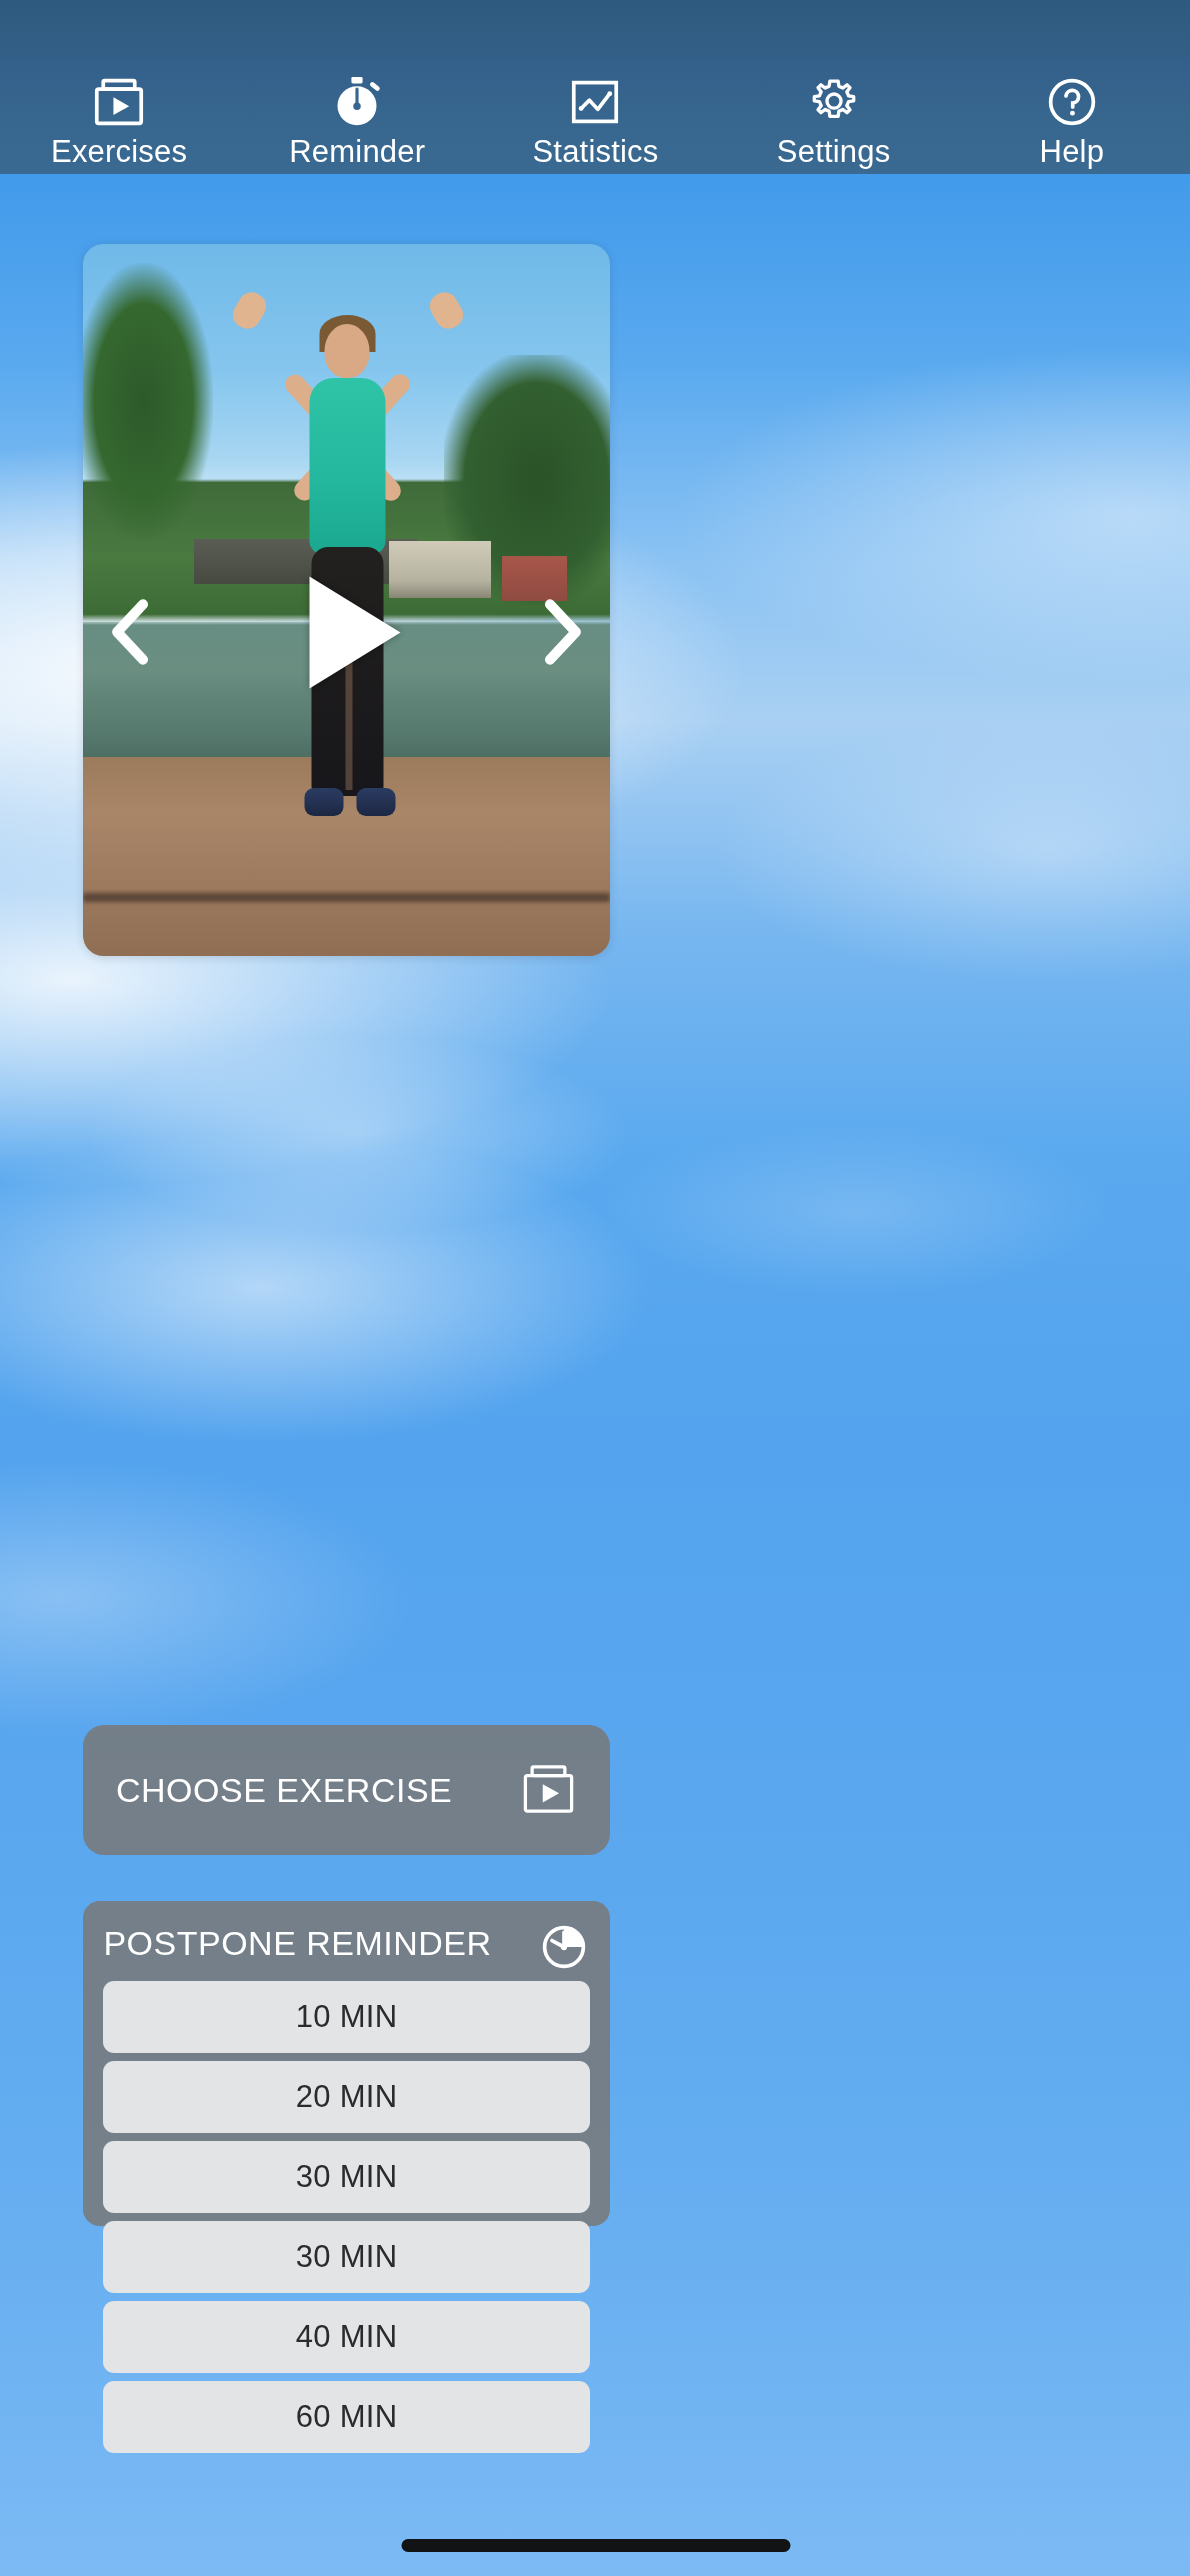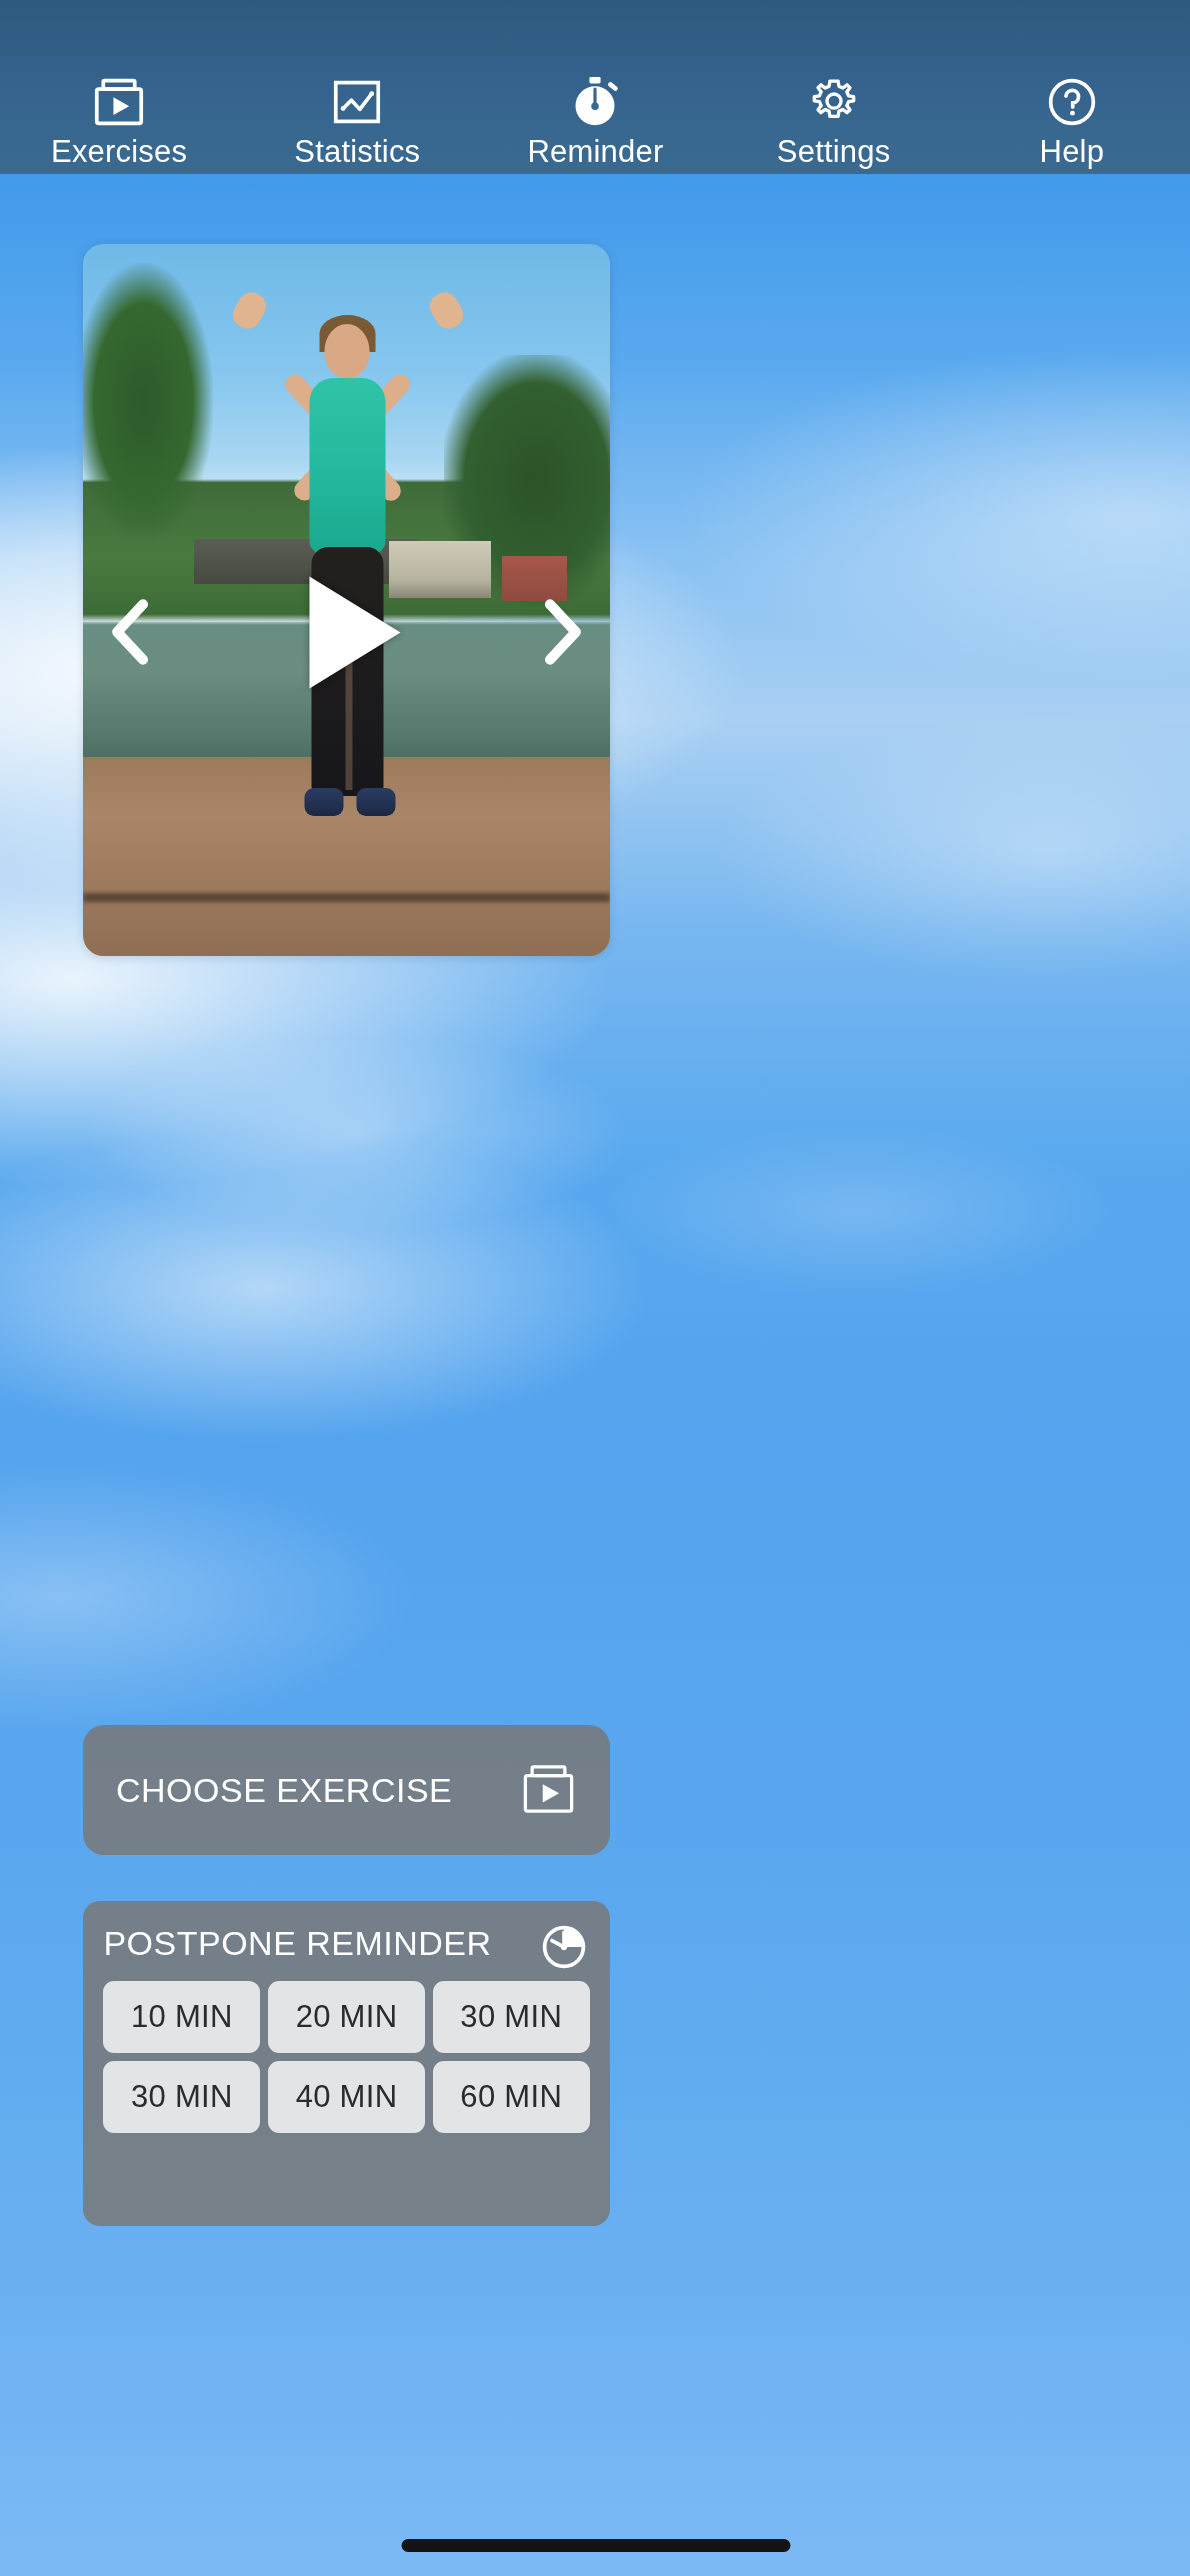--- a/index.html
+++ b/index.html
@@ -239,21 +239,21 @@
     color:#ffffff;
     font-size:34px;
     font-weight:400;
     letter-spacing:0.5px;
   }
   #postpone-head .clock{
     position:absolute; right:1.9px; top:5.6px;
   }
   #min-grid{
     display:grid;
-    grid-template-columns:repeat(3, 1fr);
+    grid-template-columns:repeat(1, 1fr);
     grid-gap:15px 15px;
     margin-top:11px;
     gap:8px;
   }
   .min-btn{
     height:72px;
     background:#e2e4e5;
     border-radius:11px;
     display:flex; align-items:center; justify-content:center;
     color:#2b2b2b;
@@ -289,41 +289,41 @@
         <rect x="11" y="4" width="34" height="9" rx="1.5" fill="none" stroke="#fff" stroke-width="4"></rect>
         <rect x="4" y="13" width="48" height="37" rx="2" fill="none" stroke="#fff" stroke-width="4"></rect>
         <polygon points="22,22 39,31.5 22,41" fill="#fff"></polygon>
       </svg>
     </span>
     <span class="nav-label">Exercises</span>
   </div>
 
   <div class="nav-item">
     <span class="nav-icon">
-      <svg width="50" height="48" viewBox="0 0 54 52">
-        <rect x="4" y="5" width="46" height="42" fill="none" stroke="#fff" stroke-width="4"></rect>
-        <polyline points="12,33 21,24 30,34 43,17" fill="none" stroke="#fff" stroke-width="4" stroke-linecap="round" stroke-linejoin="round"></polyline>
-        <circle cx="12" cy="33" r="2.6" fill="#fff"></circle>
-        <circle cx="43" cy="17" r="2.6" fill="#fff"></circle>
-      </svg>
-    </span>
-    <span class="nav-label">Statistics</span>
-  </div>
-
-  <div class="nav-item">
-    <span class="nav-icon">
       <svg width="52" height="52" viewBox="0 0 56 56">
         <rect x="22" y="1" width="12" height="7" rx="1.5" fill="#fff"></rect>
         <line x1="44.5" y1="9" x2="50" y2="13.5" stroke="#fff" stroke-width="5" stroke-linecap="round"></line>
         <circle cx="28" cy="32" r="21" fill="#fff"></circle>
         <line x1="28" y1="14" x2="28" y2="33" stroke="#37668f" stroke-width="3.4" stroke-linecap="round"></line>
         <circle cx="28" cy="32.5" r="4" fill="#37668f"></circle>
       </svg>
     </span>
     <span class="nav-label">Reminder</span>
+  </div>
+
+  <div class="nav-item">
+    <span class="nav-icon">
+      <svg width="50" height="48" viewBox="0 0 54 52">
+        <rect x="4" y="5" width="46" height="42" fill="none" stroke="#fff" stroke-width="4"></rect>
+        <polyline points="12,33 21,24 30,34 43,17" fill="none" stroke="#fff" stroke-width="4" stroke-linecap="round" stroke-linejoin="round"></polyline>
+        <circle cx="12" cy="33" r="2.6" fill="#fff"></circle>
+        <circle cx="43" cy="17" r="2.6" fill="#fff"></circle>
+      </svg>
+    </span>
+    <span class="nav-label">Statistics</span>
   </div>
 
   <div class="nav-item">
     <span class="nav-icon">
       <svg width="52" height="52" viewBox="0 0 56 56">
         <g fill="none" stroke="#fff" stroke-width="3.6" stroke-linejoin="round">
           <path d="M28 5.5 l4.4 0 0.9 5.6 a18 18 0 0 1 4.3 1.8 l4.5-3.4 3.1 3.1 -3.4 4.5 a18 18 0 0 1 1.8 4.3 l5.6 0.9 0 4.4 -5.6 0.9 a18 18 0 0 1 -1.8 4.3 l3.4 4.5 -3.1 3.1 -4.5-3.4 a18 18 0 0 1 -4.3 1.8 l-0.9 5.6 -4.4 0 -4.4 0 -0.9-5.6 a18 18 0 0 1 -4.3-1.8 l-4.5 3.4 -3.1-3.1 3.4-4.5 a18 18 0 0 1 -1.8-4.3 l-5.6-0.9 0-4.4 5.6-0.9 a18 18 0 0 1 1.8-4.3 l-3.4-4.5 3.1-3.1 4.5 3.4 a18 18 0 0 1 4.3-1.8 l0.9-5.6 4.4 0 z"></path>
           <circle cx="28" cy="27" r="7.6"></circle>
         </g>
       </svg>

